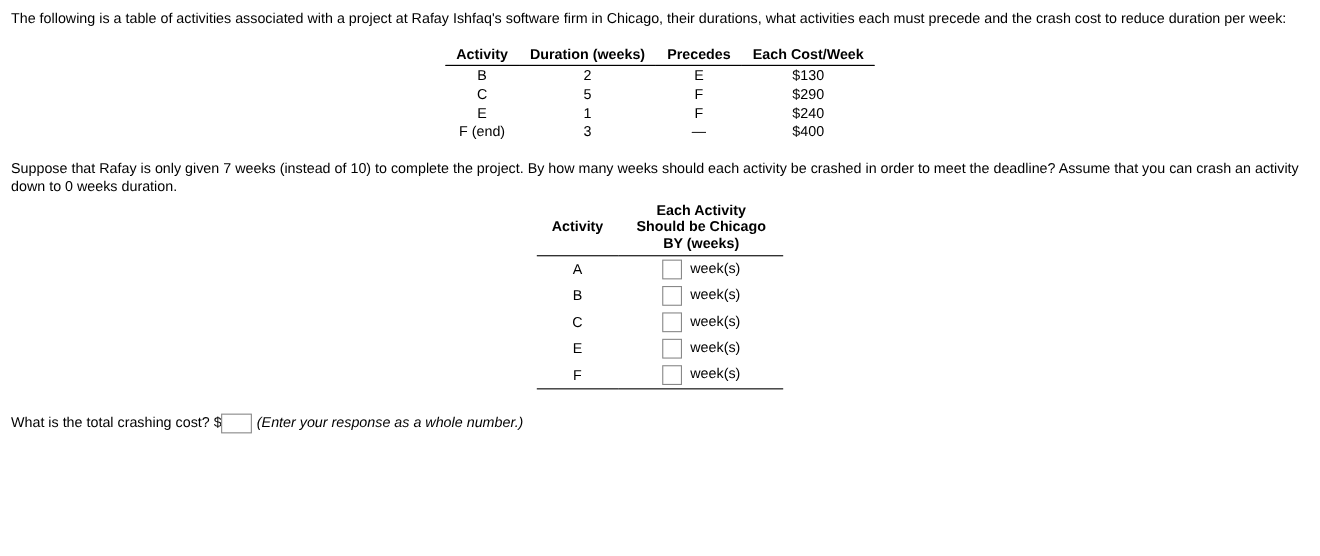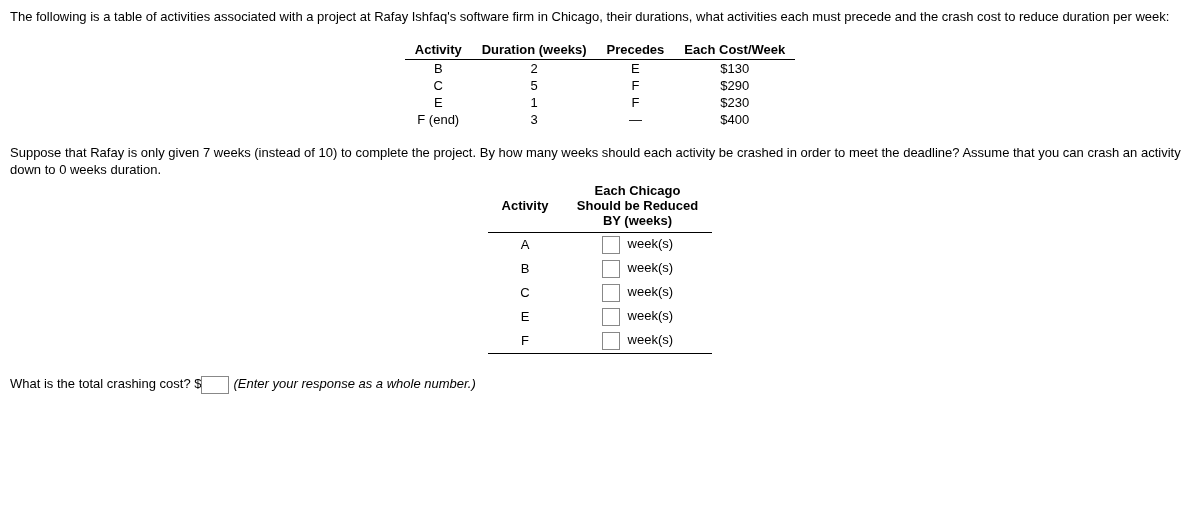--- a/index.html
+++ b/index.html
@@ -89,40 +89,40 @@
       <tr>
         <td>C</td>
         <td>5</td>
         <td>F</td>
         <td>$290</td>
       </tr>
       <tr>
         <td>E</td>
         <td>1</td>
         <td>F</td>
-        <td>$230</td>
+        <td>$240</td>
       </tr>
       <tr>
         <td>F (end)</td>
         <td>3</td>
         <td>—</td>
         <td>$400</td>
       </tr>
     </tbody>
   </table>
 </div>
 
 <div class="question">Suppose that Rafay is only given 7 weeks (instead of 10) to complete the project. By how many weeks should each activity be crashed in order to meet the deadline? Assume that you can crash an activity down to 0 weeks duration.</div>
 
 <div class="table2-wrap">
   <table class="answer">
     <thead>
       <tr>
         <th>Activity</th>
-        <th style="max-width:150px">Each Chicago Should be Reduced BY (weeks)</th>
+        <th style="max-width:150px">Each Activity Should be Chicago BY (weeks)</th>
       </tr>
     </thead>
     <tbody>
       <tr>
         <td>A</td>
         <td class="answer-cell">
           <input class="inp" type="text" style="">
           <span class="unit">week(s)</span>
         </td>
       </tr>

